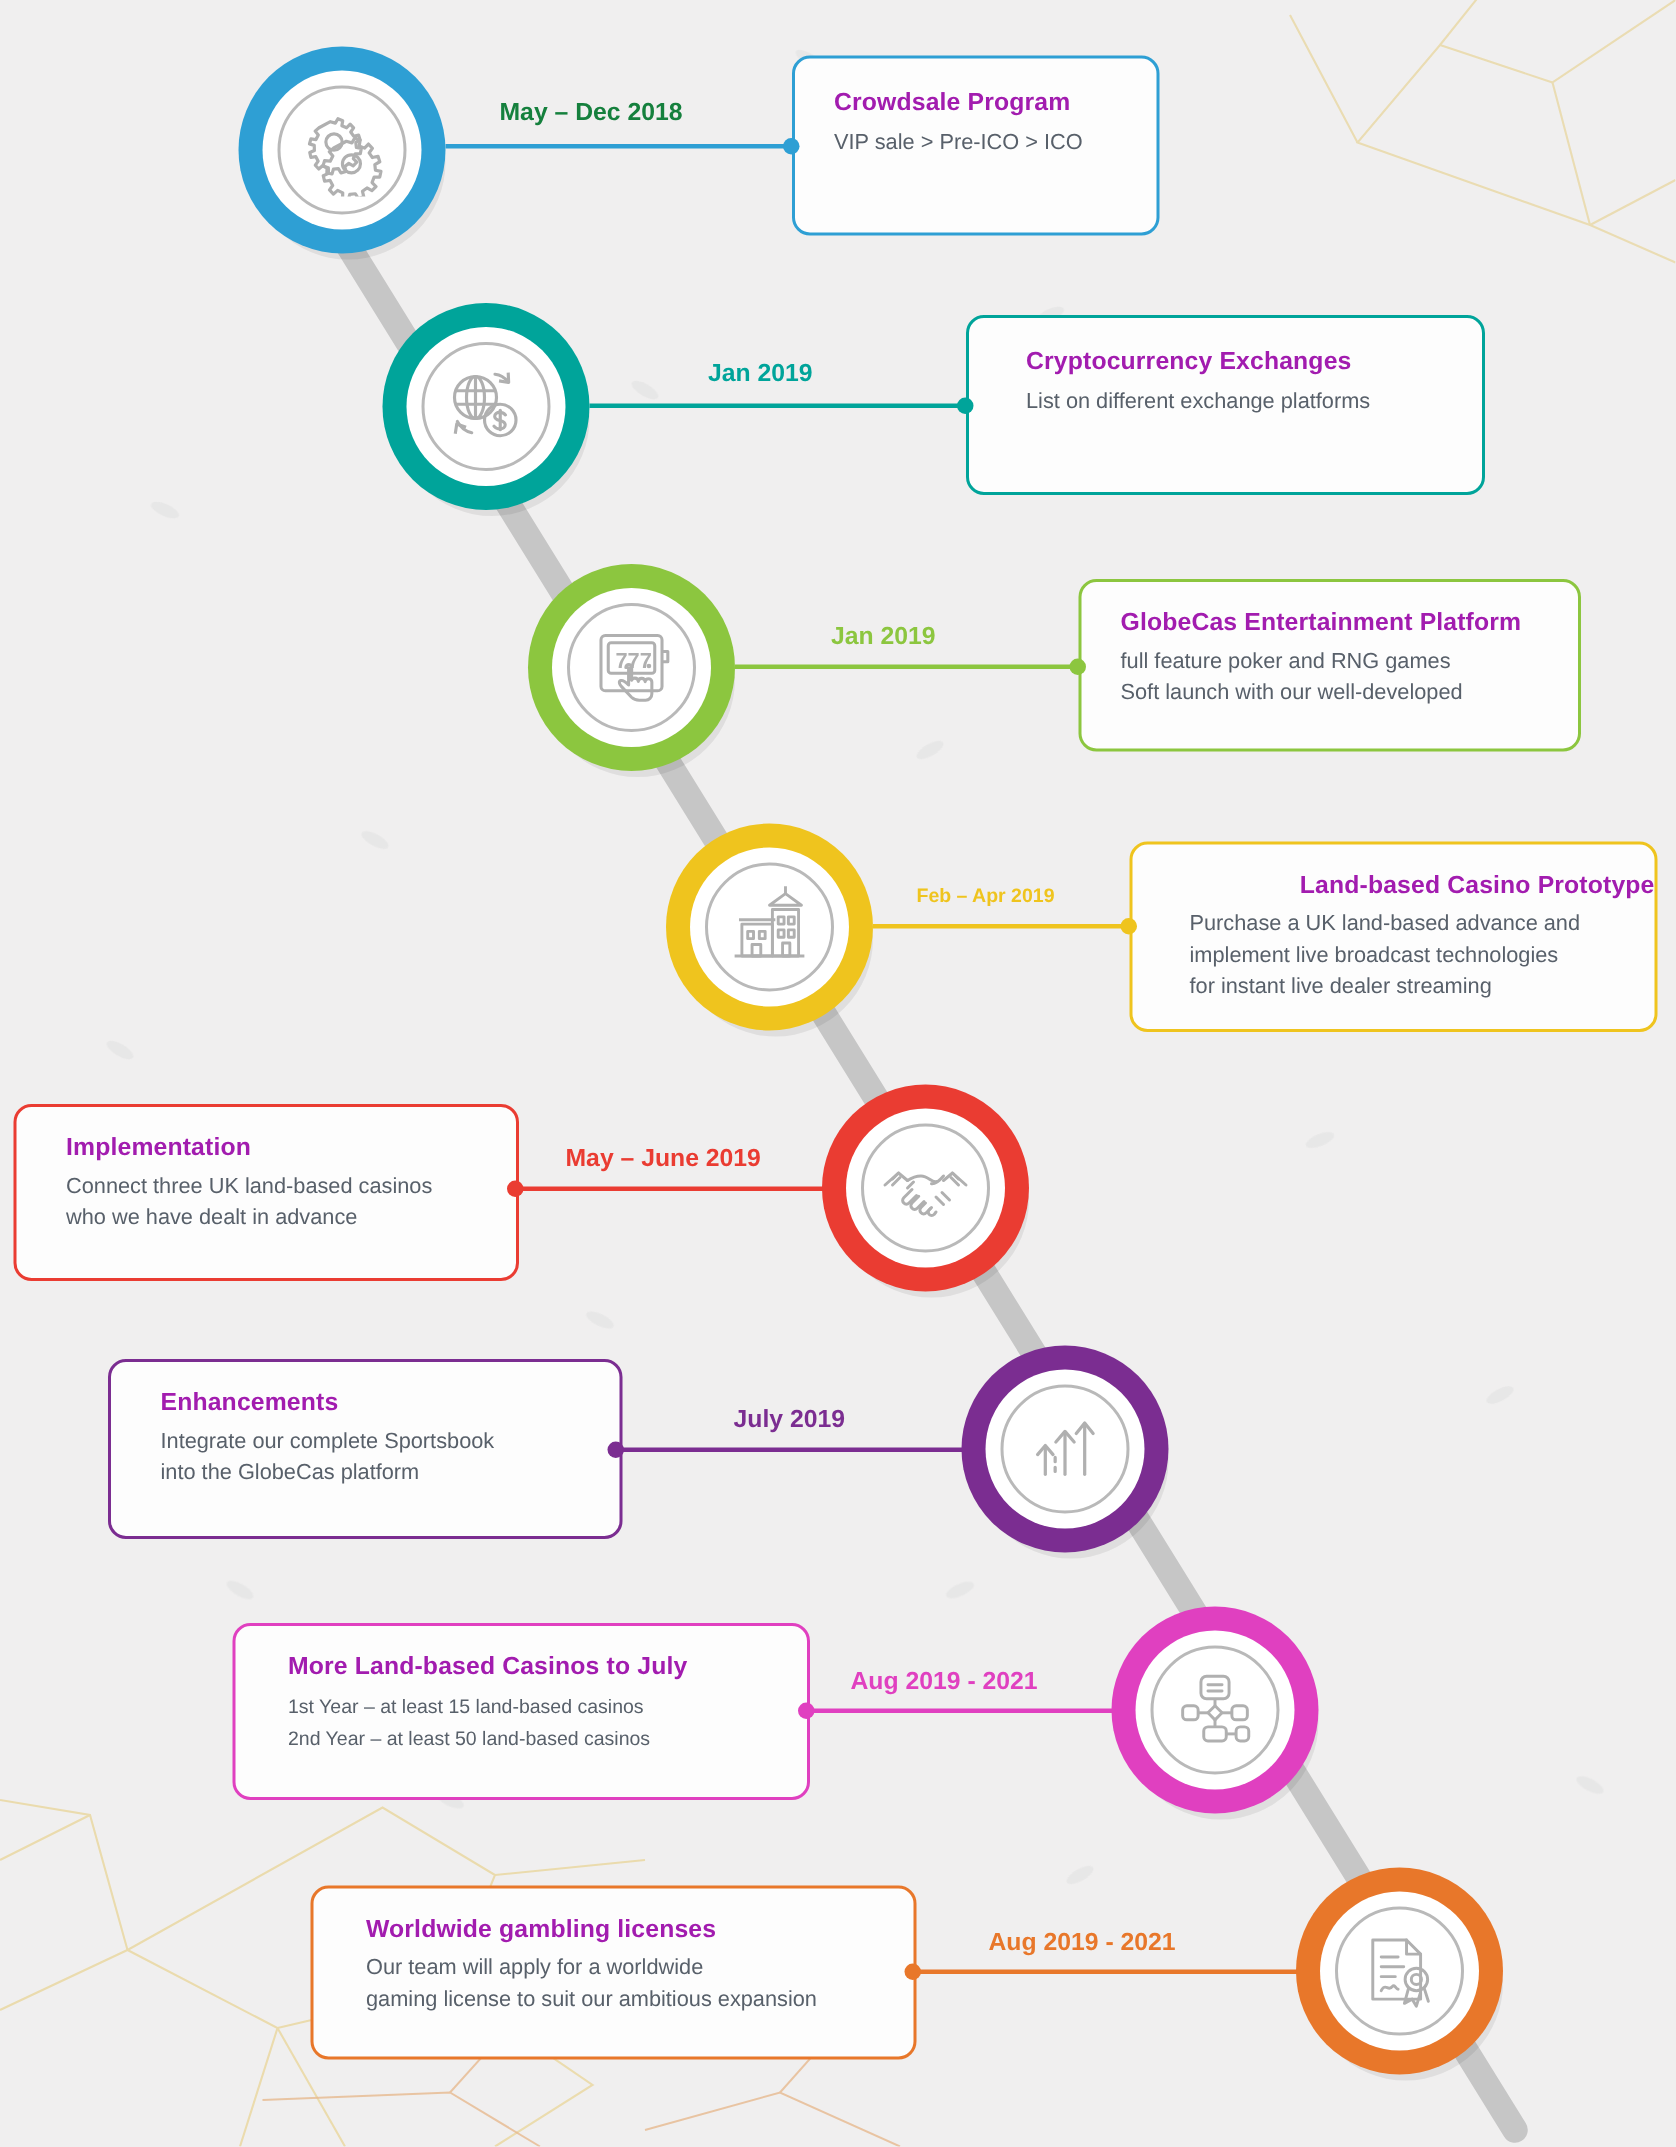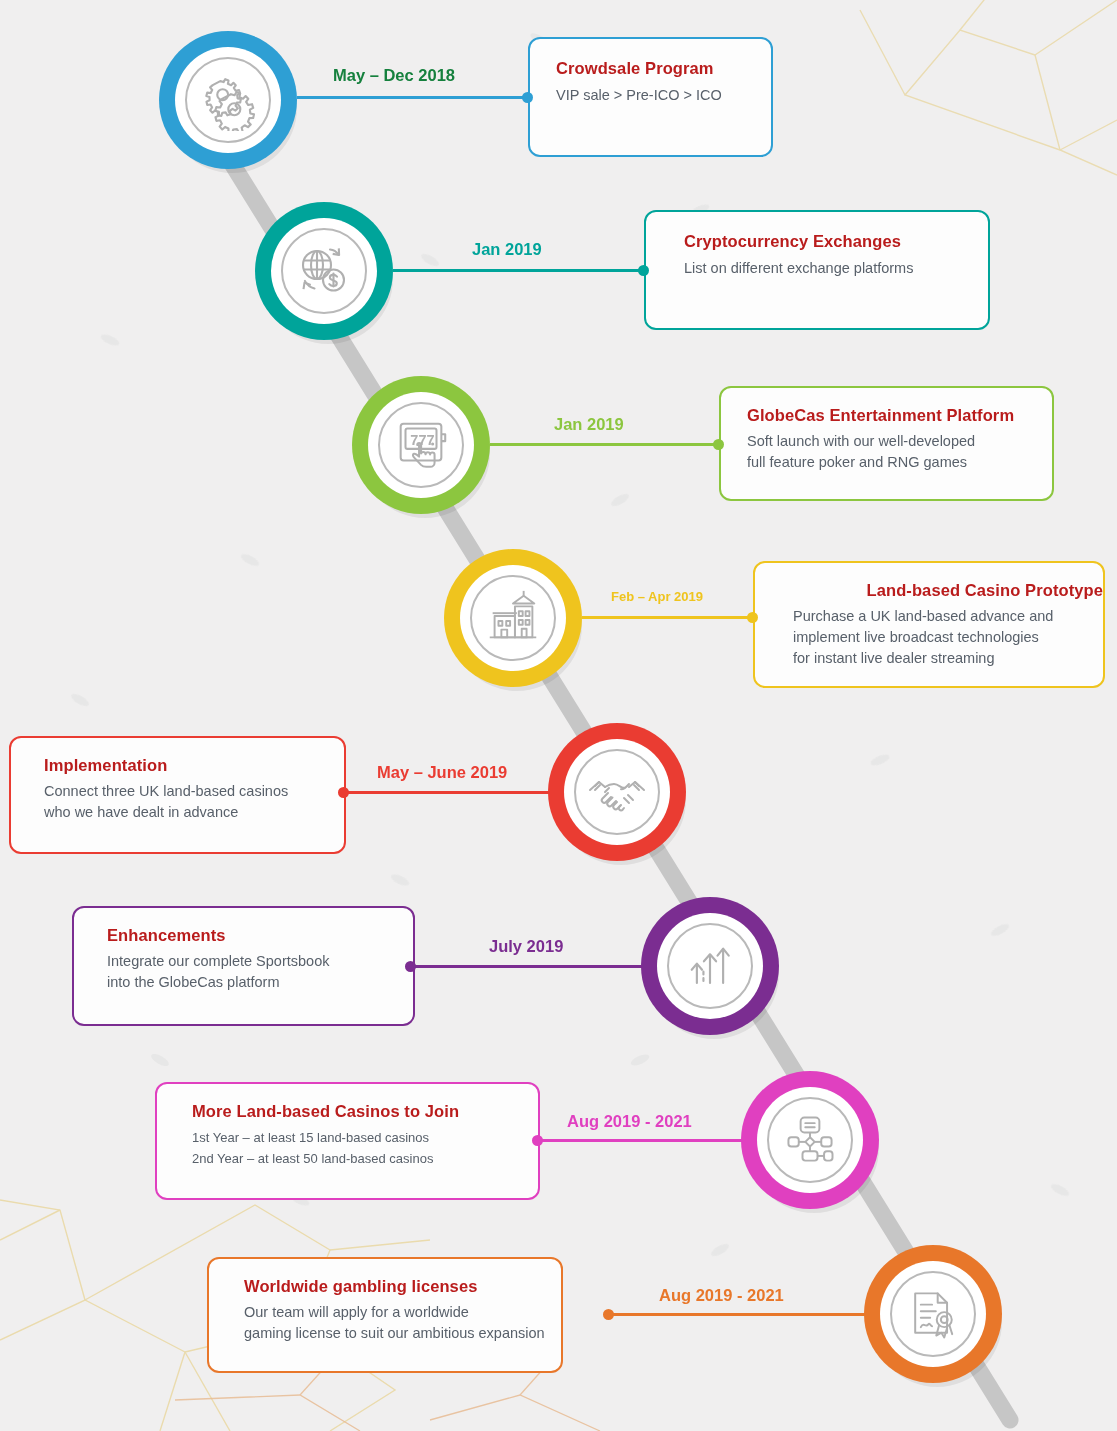--- a/index.html
+++ b/index.html
@@ -16,21 +16,21 @@
   .node{position:absolute;z-index:5;border-radius:50%;
         display:flex;align-items:center;justify-content:center;}
   .node .shadow{position:absolute;border-radius:50%;background:rgba(0,0,0,.07);}
   .ringwrap{position:absolute;border-radius:50%;}
   .node .inner{position:absolute;border-radius:50%;background:#fff;
         display:flex;align-items:center;justify-content:center;}
   .node .hairline{position:absolute;border-radius:50%;border:2px solid #b9b9b9;}
   .node svg{display:block;}
   .card{position:absolute;z-index:6;background:#fdfdfd;border-radius:12px;
         box-sizing:border-box;}
-  .card .title{font-weight:bold;color:#b91c1c;letter-spacing:.1px;}
+  .card .title{font-weight:bold;color:#a21caf;letter-spacing:.1px;}
   .card .desc{color:#58606a;}
   .card .desc div{white-space:nowrap;}
   .conn{position:absolute;z-index:4;height:3px;}
   .dot{position:absolute;z-index:7;width:11px;height:11px;border-radius:50%;}
   .datelbl{position:absolute;z-index:8;font-weight:bold;white-space:nowrap;}
 </style>
 </head>
 <body>
 
 <div id="stage">
@@ -160,22 +160,22 @@
         </g>
       </svg>
     </div>
   </div>
   <div class="conn" style="left:490px;top:443px;width:230px;background:#8cc63f;"></div>
   <div class="dot" style="left:713px;top:439px;background:#8cc63f;"></div>
   <div class="datelbl" style="left:554px;top:415px;color:#8cc63f;font-size:16.5px;">Jan 2019</div>
   <div class="card" style="left:719px;top:386px;width:335px;height:115px;border:2.5px solid #8cc63f;padding:18px 0 0 26px;">
     <div class="title" style="font-size:16.5px;margin-bottom:6px;">GlobeCas Entertainment Platform</div>
     <div class="desc" style="font-size:14.5px;line-height:21px;">
+      <div>full feature poker and RNG games</div>
       <div>Soft launch with our well-developed</div>
-      <div>full feature poker and RNG games</div>
     </div>
   </div>
 
   <div class="node" style="left:444px;top:549px;width:138px;height:138px;">
     <div class="shadow" style="left:8px;top:12px;width:130px;height:130px;"></div>
     <div class="ringwrap" style="left:0;top:0;width:138px;height:138px;background:#efc41e;"></div>
     <div class="inner" style="left:16px;top:16px;width:106px;height:106px;">
       <div class="hairline" style="left:10px;top:10px;width:82px;height:82px;"></div>
       <svg width="62" height="62" viewBox="0 0 64 64">
         <g fill="none" stroke="#b0b0b0" stroke-width="2" stroke-linejoin="round">
@@ -289,21 +289,21 @@
           <path d="M40 49 H47"></path>
           <rect x="47" y="44" width="9" height="10" rx="3"></rect>
         </g>
       </svg>
     </div>
   </div>
   <div class="conn" style="left:537px;top:1139px;width:213px;background:#e040c0;"></div>
   <div class="dot" style="left:532px;top:1135px;background:#e040c0;"></div>
   <div class="datelbl" style="left:567px;top:1112px;color:#e040c0;font-size:16.5px;">Aug 2019 - 2021</div>
   <div class="card" style="left:155px;top:1082px;width:385px;height:118px;border:2.5px solid #e040c0;padding:18px 0 0 35px;">
-    <div class="title" style="font-size:16.5px;margin-bottom:6px;">More Land-based Casinos to Join</div>
+    <div class="title" style="font-size:16.5px;margin-bottom:6px;">More Land-based Casinos to July</div>
     <div class="desc" style="font-size:13px;line-height:21px;">
       <div>1st Year –  at least 15 land-based casinos</div>
       <div>2nd Year – at least 50 land-based casinos</div>
     </div>
   </div>
 
   <div class="node" style="left:864px;top:1245px;width:138px;height:138px;">
     <div class="shadow" style="left:8px;top:12px;width:130px;height:130px;"></div>
     <div class="ringwrap" style="left:0;top:0;width:138px;height:138px;background:#e8772a;"></div>
     <div class="inner" style="left:16px;top:16px;width:106px;height:106px;">
@@ -318,21 +318,21 @@
           <circle cx="44" cy="38" r="3.6"></circle>
           <path d="M38.5 44 L35.5 55 L41 52 L44 57 L47 47"></path>
           <path d="M49.5 44 L52.5 53.5"></path>
         </g>
       </svg>
     </div>
   </div>
   <div class="conn" style="left:608px;top:1313px;width:263px;background:#e8772a;"></div>
   <div class="dot" style="left:603px;top:1309px;background:#e8772a;"></div>
   <div class="datelbl" style="left:659px;top:1286px;color:#e8772a;font-size:16.5px;">Aug 2019 - 2021</div>
-  <div class="card" style="left:207px;top:1257px;width:356px;height:116px;border:2.5px solid #e8772a;padding:18px 0 0 35px;">
+  <div class="card" style="left:207px;top:1257px;width:404px;height:116px;border:2.5px solid #e8772a;padding:18px 0 0 35px;">
     <div class="title" style="font-size:16.5px;margin-bottom:6px;">Worldwide gambling licenses</div>
     <div class="desc" style="font-size:14.5px;line-height:21px;">
       <div>Our team will apply for a worldwide</div>
       <div>gaming license to suit our ambitious expansion</div>
     </div>
   </div>
 
 </div>
 
 </body></html>

